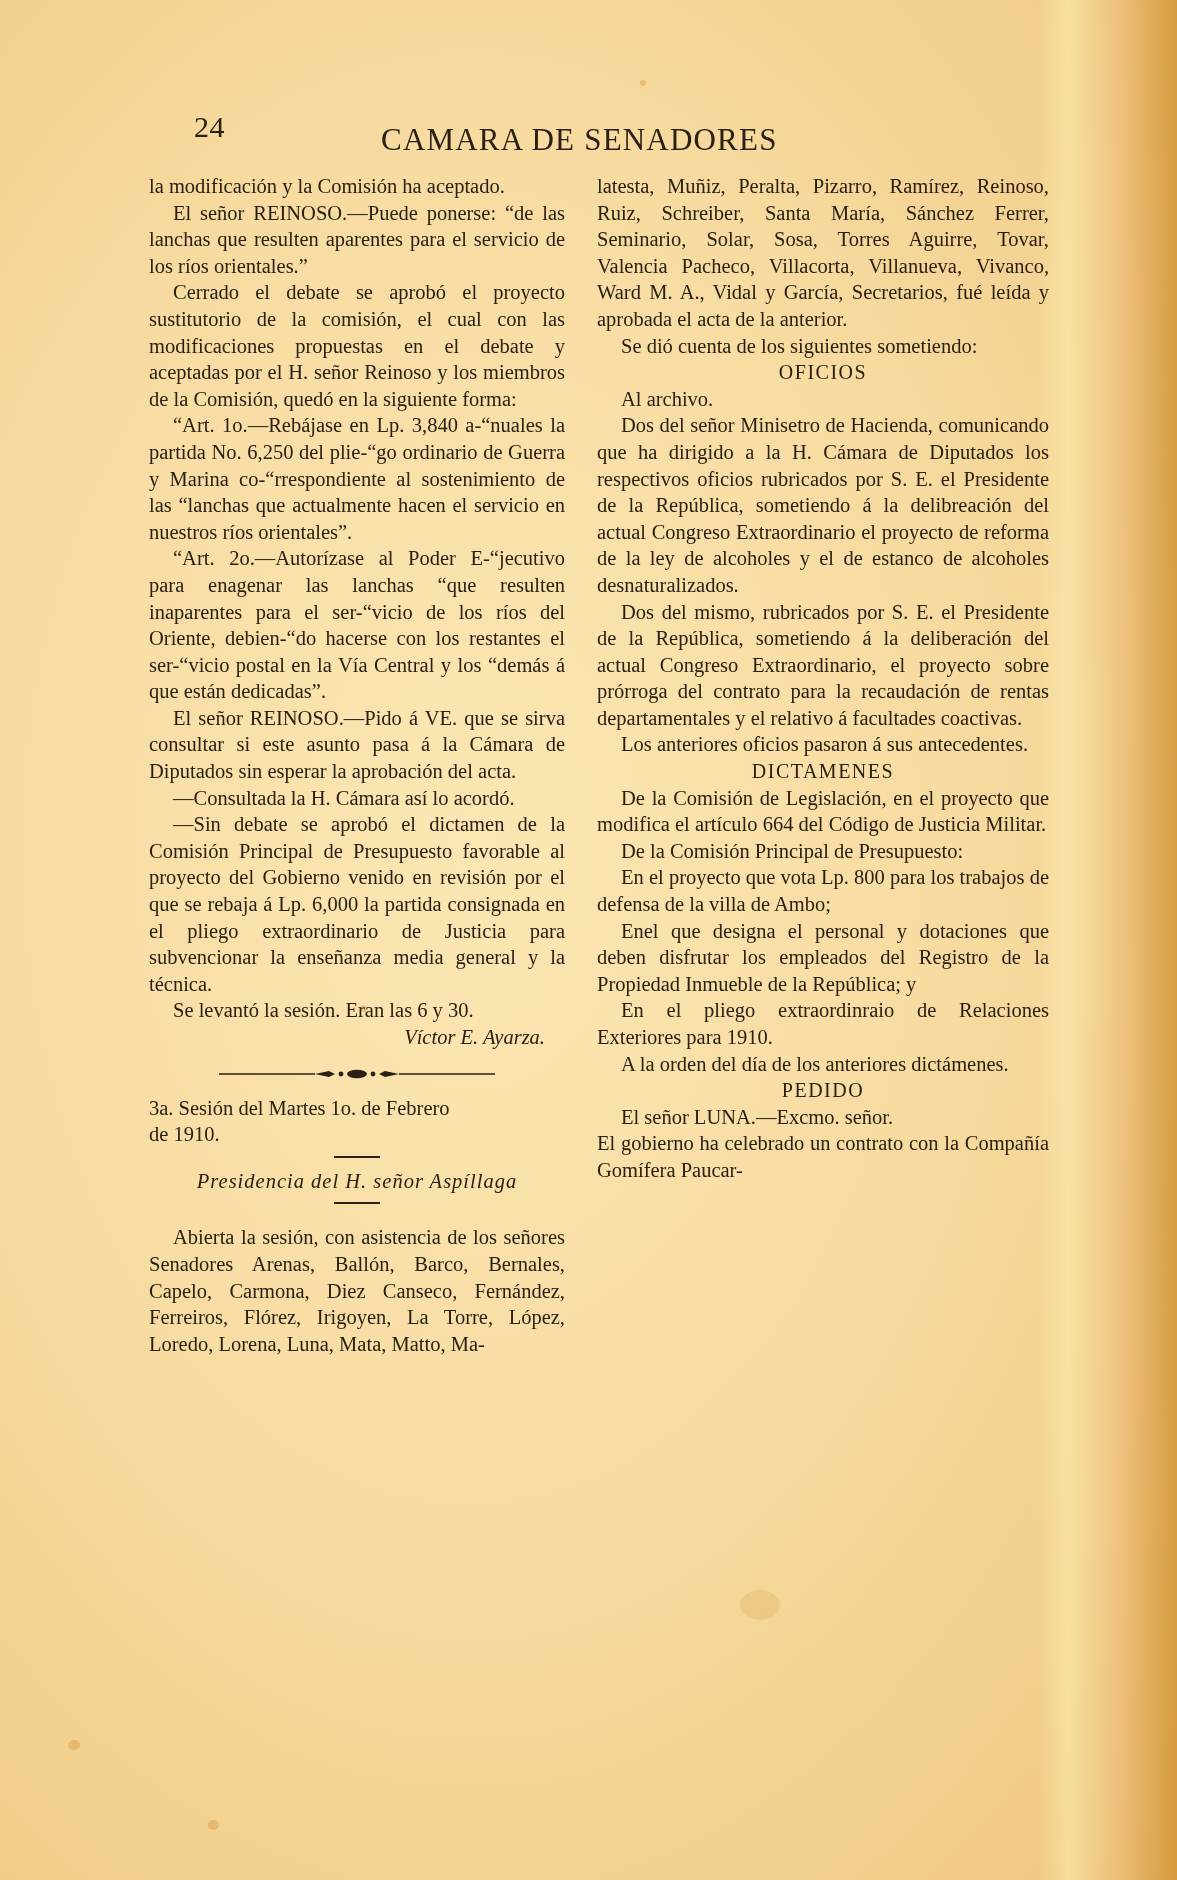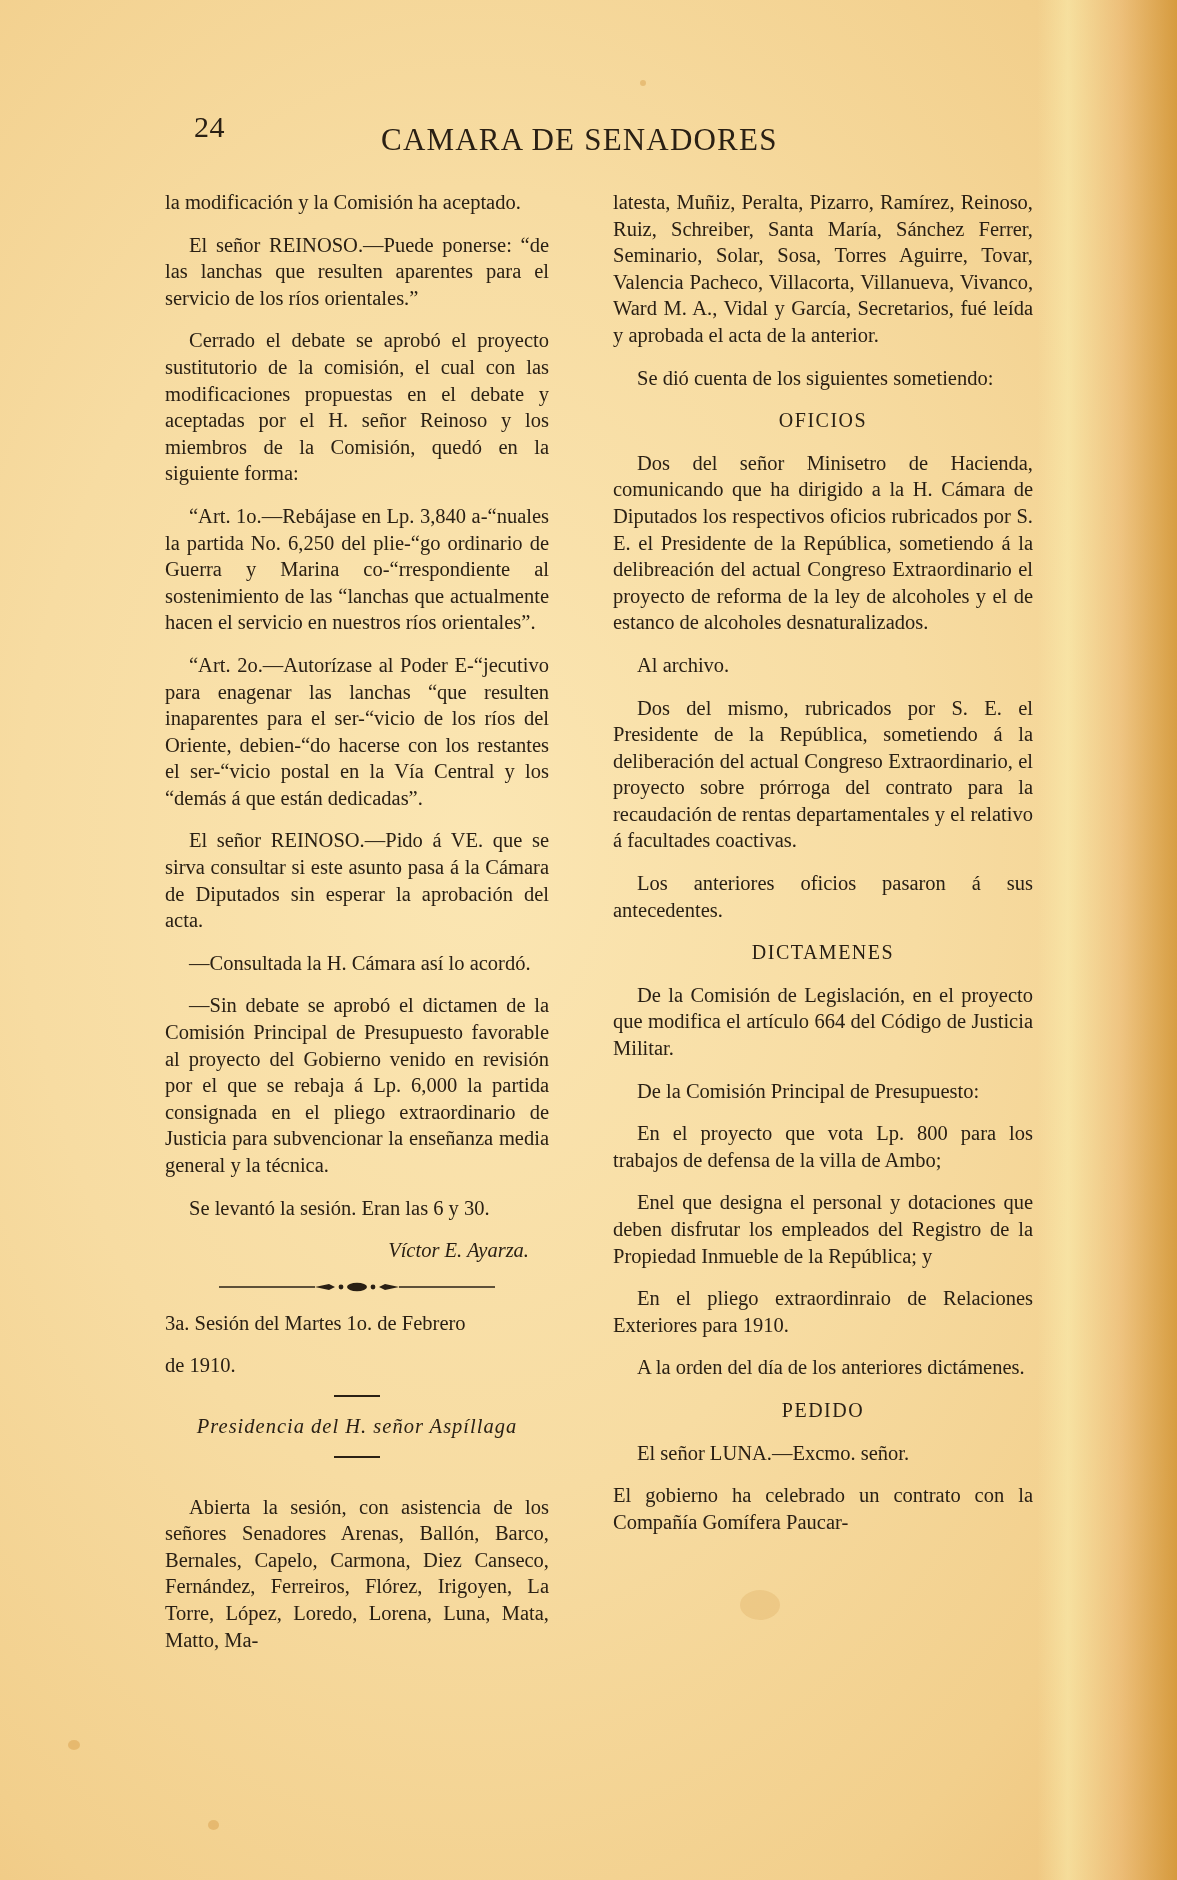--- a/index.html
+++ b/index.html
@@ -32,21 +32,21 @@
     position: absolute; left: 233px; top: 12px; white-space: nowrap;
     font-family: "Liberation Serif", serif; font-size: 31px; letter-spacing: 1.2px;
   }
   .col {
     position: absolute; top: 173px;
     font-family: "Liberation Serif", serif; font-size: 20.5px; line-height: 26.6px;
     text-align: justify; hyphens: none;
   }
   .col-left { left: 149px; width: 416px; }
   .col-right { left: 597px; width: 452px; }
-  .col p { margin: 16px; text-indent: 0; }
+  .col p { margin: 0; text-indent: 0; }
   .col p.ind { text-indent: 24px; }
   .col .heading { text-align: center; letter-spacing: 1.5px; font-size: 20px; font-family: Liberation Serif, serif; }
   .sig-1 { padding-left: 8px; margin-top: 20px !important; }
   .sig-2 { text-align: right; font-style: italic; padding-right: 20px; }
   .ornament { display: flex; justify-content: center; align-items: center; margin: 16px 0 14px 0; height: 14px; }
   .ornament svg { display: block; }
   .short-rule { width: 46px; height: 2px; background: #2a2014; margin: 8px auto 10px auto; }
   .session-title { }
   .presidency { text-align: center; font-style: italic; letter-spacing: 1px; }
   .spacer-sm { height: 10px; }
@@ -99,22 +99,22 @@
     <div class="short-rule"></div>
     <div class="spacer-sm"></div>
     <p class="ind">Abierta la sesión, con asistencia de los señores Senadores Arenas, Ballón, Barco, Bernales, Capelo, Carmona, Diez Canseco, Fernández, Ferreiros, Flórez, Irigoyen, La Torre, López, Loredo, Lorena, Luna, Mata, Matto, Ma-</p>
   </div>
 
   <div class="col col-right">
     <p>latesta, Muñiz, Peralta, Pizarro, Ramírez, Reinoso, Ruiz, Schreiber, Santa María, Sánchez Ferrer, Seminario, Solar, Sosa, Torres Aguirre, Tovar, Valencia Pacheco, Villacorta, Villanueva, Vivanco, Ward M. A., Vidal y García, Secretarios, fué leída y aprobada el acta de la anterior.</p>
     <p class="ind">Se dió cuenta de los siguientes sometiendo:</p>
 
     <p class="heading">OFICIOS</p>
+    <p class="ind">Al archivo.</p>
     <p class="ind">Dos del señor Minisetro de Hacienda, comunicando que ha dirigido a la H. Cámara de Diputados los respectivos oficios rubricados por S. E. el Presidente de la República, sometiendo á la delibreación del actual Congreso Extraordinario el proyecto de reforma de la ley de alcoholes y el de estanco de alcoholes desnaturalizados.</p>
-    <p class="ind">Al archivo.</p>
     <p class="ind">Dos del mismo, rubricados por S. E. el Presidente de la República, sometiendo á la deliberación del actual Congreso Extraordinario, el proyecto sobre prórroga del contrato para la recaudación de rentas departamentales y el relativo á facultades coactivas.</p>
     <p class="ind">Los anteriores oficios pasaron á sus antecedentes.</p>
 
     <p class="heading">DICTAMENES</p>
     <p class="ind">De la Comisión de Legislación, en el proyecto que modifica el artículo 664 del Código de Justicia Militar.</p>
     <p class="ind">De la Comisión Principal de Presupuesto:</p>
     <p class="ind">En el proyecto que vota Lp. 800 para los trabajos de defensa de la villa de Ambo;</p>
     <p class="ind">Enel que designa el personal y dotaciones que deben disfrutar los empleados del Registro de la Propiedad Inmueble de la República; y</p>
     <p class="ind">En el pliego extraordinraio de Relaciones Exteriores para 1910.</p>
     <p class="ind">A la orden del día de los anteriores dictámenes.</p>

